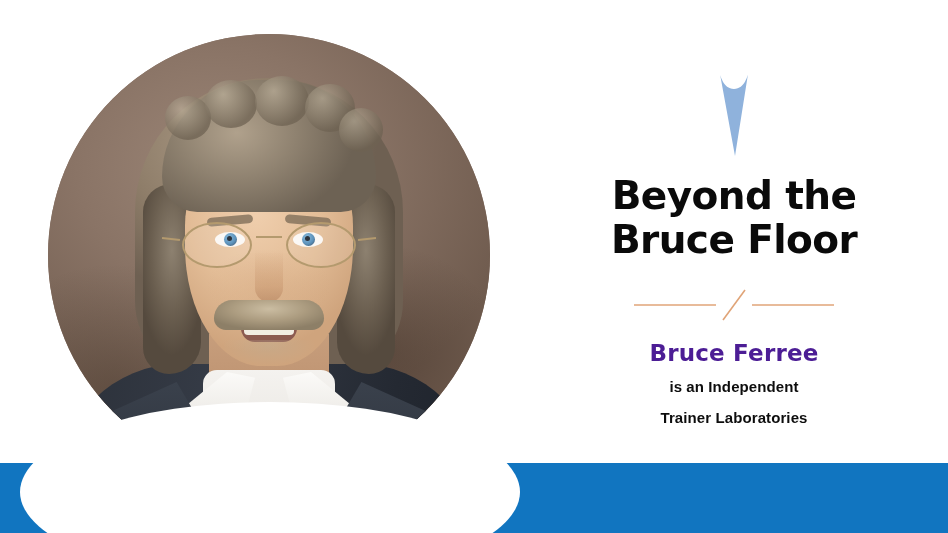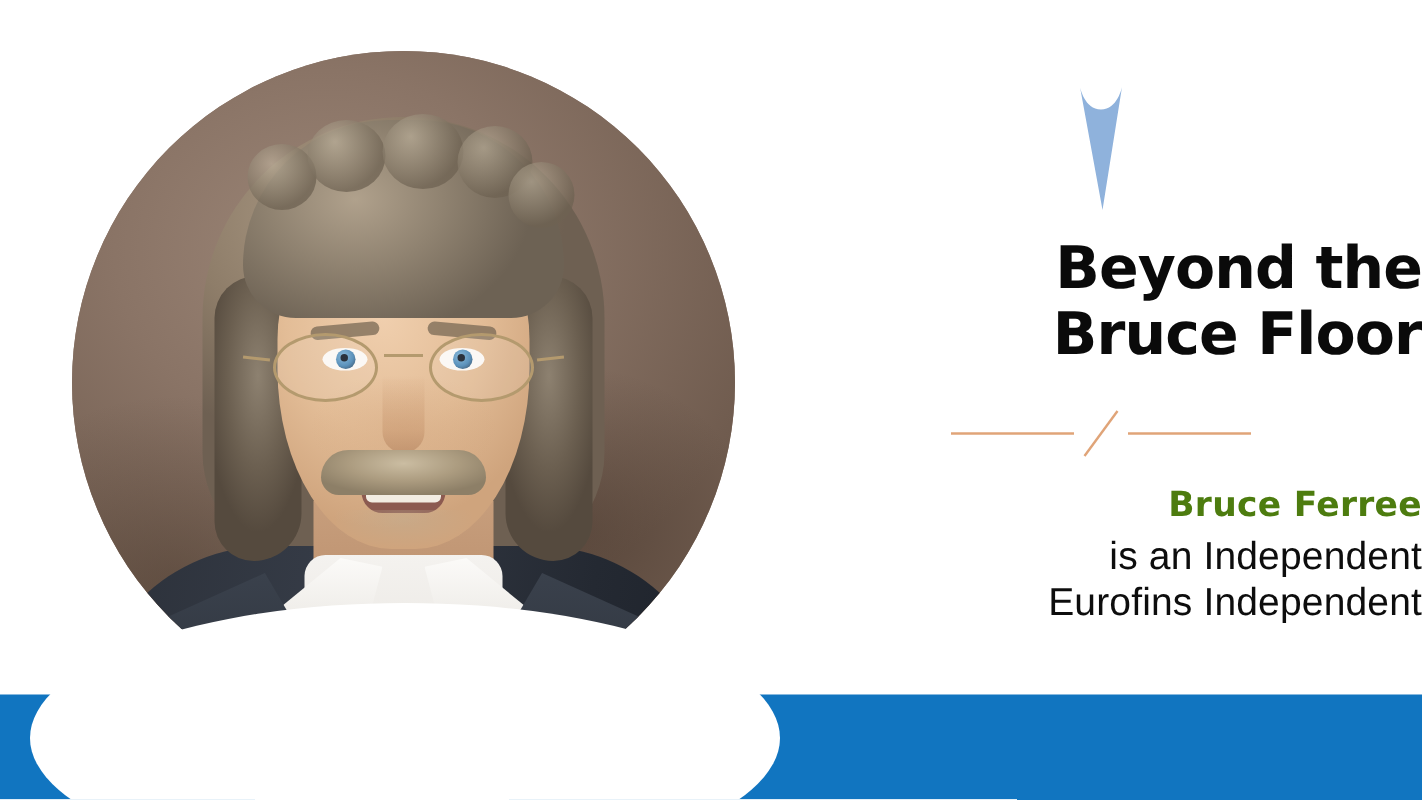--- a/index.html
+++ b/index.html
@@ -366,25 +366,25 @@
     height: 180px;
     border-radius: 50%;
     background: #ffffff;
     z-index: 4;
   }
 
   
   .text-col {
     position: absolute;
     left: 520px;
-    top: 0;
+    top: 16px;
     width: 428px;
     height: 463px;
     z-index: 5;
-    text-align: right;
+    text-align: center;
   }
 
   .drop-mark {
     position: absolute;
     left: 50%;
     top: 57px;
     width: 30px;
     height: 84px;
     margin-left: -15px;
   }
@@ -415,28 +415,28 @@
     position: absolute;
     left: 0;
     top: 322px;
     width: 428px;
   }
   .guest-name {
     font-size: 23px;
     line-height: 30px;
     font-weight: 700;
     letter-spacing: .2px;
-    color: #4d7c0f;
+    color: #4c1d95;
     font-family: "DejaVu Sans", sans-serif;
   }
   .guest-role {
     margin-top: 3px;
-    font-size: 26px;
+    font-size: 15px;
     line-height: 31px;
-    font-weight: 400;
+    font-weight: 700;
     letter-spacing: .1px;
     color: #0d0d0d;
     font-family: "Liberation Sans", sans-serif;
   }
 </style>
 </head>
 <body>
 
 <div id="promo-card">
 
@@ -512,18 +512,18 @@
         <line x1="0" y1="17" x2="82" y2="17" stroke="#E0A478" stroke-width="1.6"></line>
         <line x1="118" y1="17" x2="200" y2="17" stroke="#E0A478" stroke-width="1.6"></line>
         <line x1="89" y1="32" x2="111" y2="2" stroke="#E0A478" stroke-width="1.6"></line>
       </svg>
     </div>
 
     <div class="guest-block">
       <div class="guest-name">Bruce Ferree</div>
       <div class="guest-role">
         <div>is an Independent</div>
-        <div>Eurofins Independent</div>
+        <div>Trainer Laboratories</div>
       </div>
     </div>
 
   </div>
 </div>
 
 </body></html>

